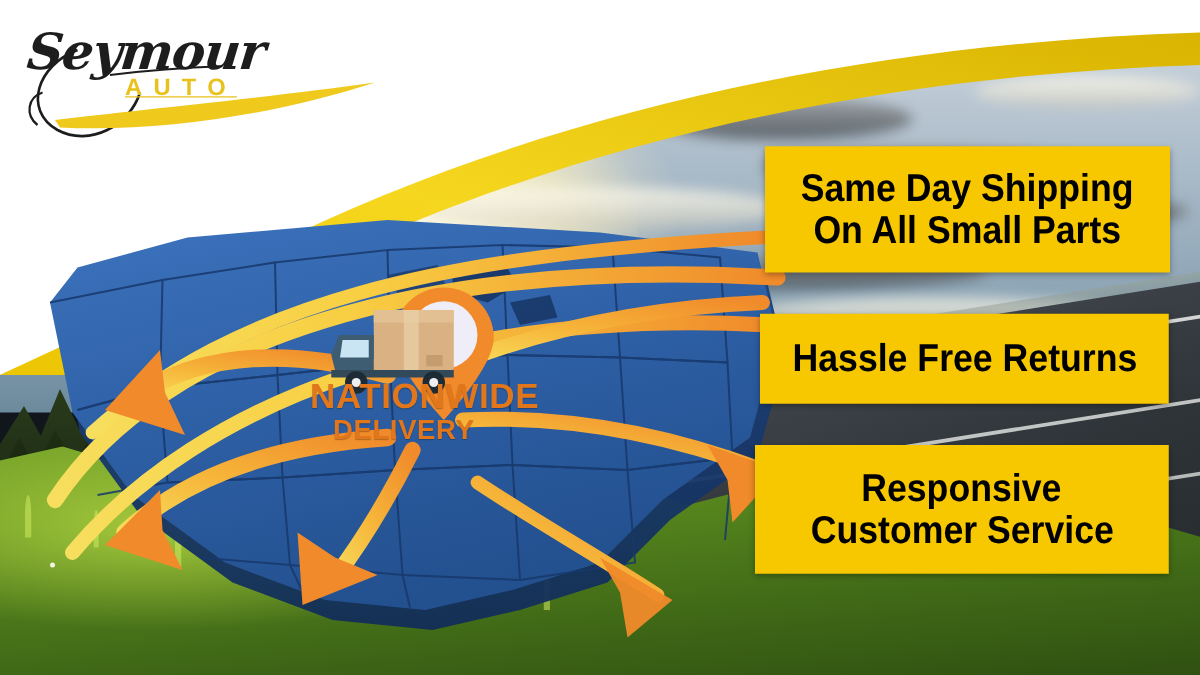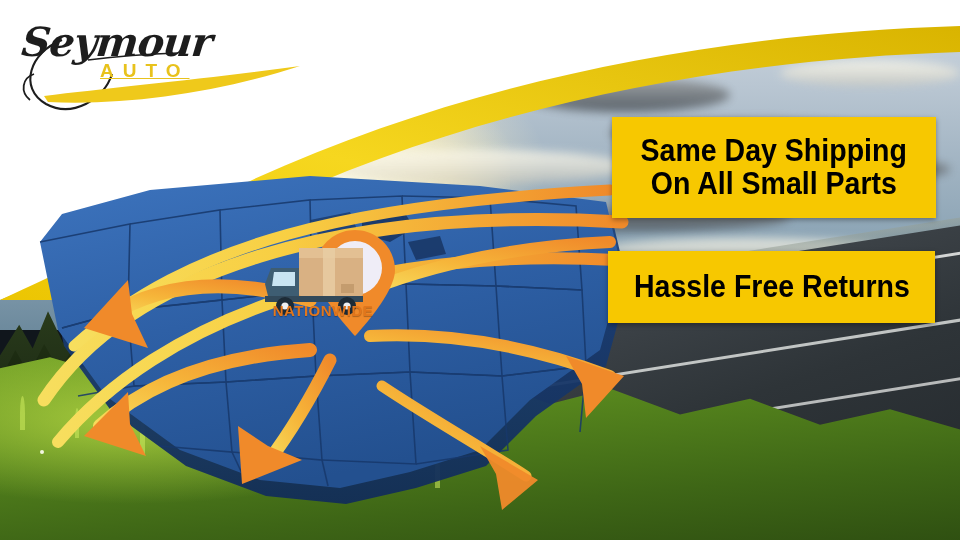--- a/index.html
+++ b/index.html
@@ -110,21 +110,21 @@
   .map-wrap { position:absolute; left:10px; top:150px; width:640px; height:360px; }
 
   
   .delivery { position:absolute; left:255px; top:218px; width:150px; height:150px; }
   .nationwide-text {
     position:absolute; left:248px; top:303px; width:150px; text-align:center;
     color:#e2761b; font-weight:bold; letter-spacing:.5px; line-height:1.0;
     text-shadow:0 1px 1px rgba(0,0,0,.28);
     font-family:"Liberation Sans Narrow","Liberation Sans", sans-serif;
   }
-  .nw-1 { font-size:15px; }
+  .nw-1 { font-size:28px; }
   .nw-2 { font-size:22px; margin-top:2px; }
 
   
   .logo-panel {
     position:absolute; left:0; top:0; width:330px; height:130px;
   }
   .logo-script {
     position:absolute; left:22px; top:18px;
     font-family:"DejaVu Serif", serif; font-style:italic; font-weight:bold;
     font-size:40px; color:#1d1d1d; letter-spacing:-1px;
@@ -334,25 +334,30 @@
 
       <circle cx="30" cy="88" r="9" fill="#1D2B36"></circle>
         <circle cx="30" cy="88" r="3.6" fill="#EDEFF1"></circle>
       <circle cx="92" cy="88" r="9" fill="#1D2B36"></circle>
         <circle cx="92" cy="88" r="3.6" fill="#EDEFF1"></circle>
     </g>
   </svg>
 
   <div class="nationwide-text">
     <div class="nw-1">NATIONWIDE</div>
+    <div class="nw-2">DELIVERY</div>
   </div>
 
   <div class="promo" id="promo-2">
     <span class="ln">Hassle Free Returns</span>
   </div>
 
   <div class="promo" id="promo-1">
     <span class="ln">Same Day Shipping</span>
     <span class="ln">On All Small Parts</span>
   </div>
 
+  <div class="promo" id="promo-3">
+    <span class="ln">Responsive</span>
+    <span class="ln">Customer Service</span>
+  </div>
 
 </div>
 
 </body></html>

